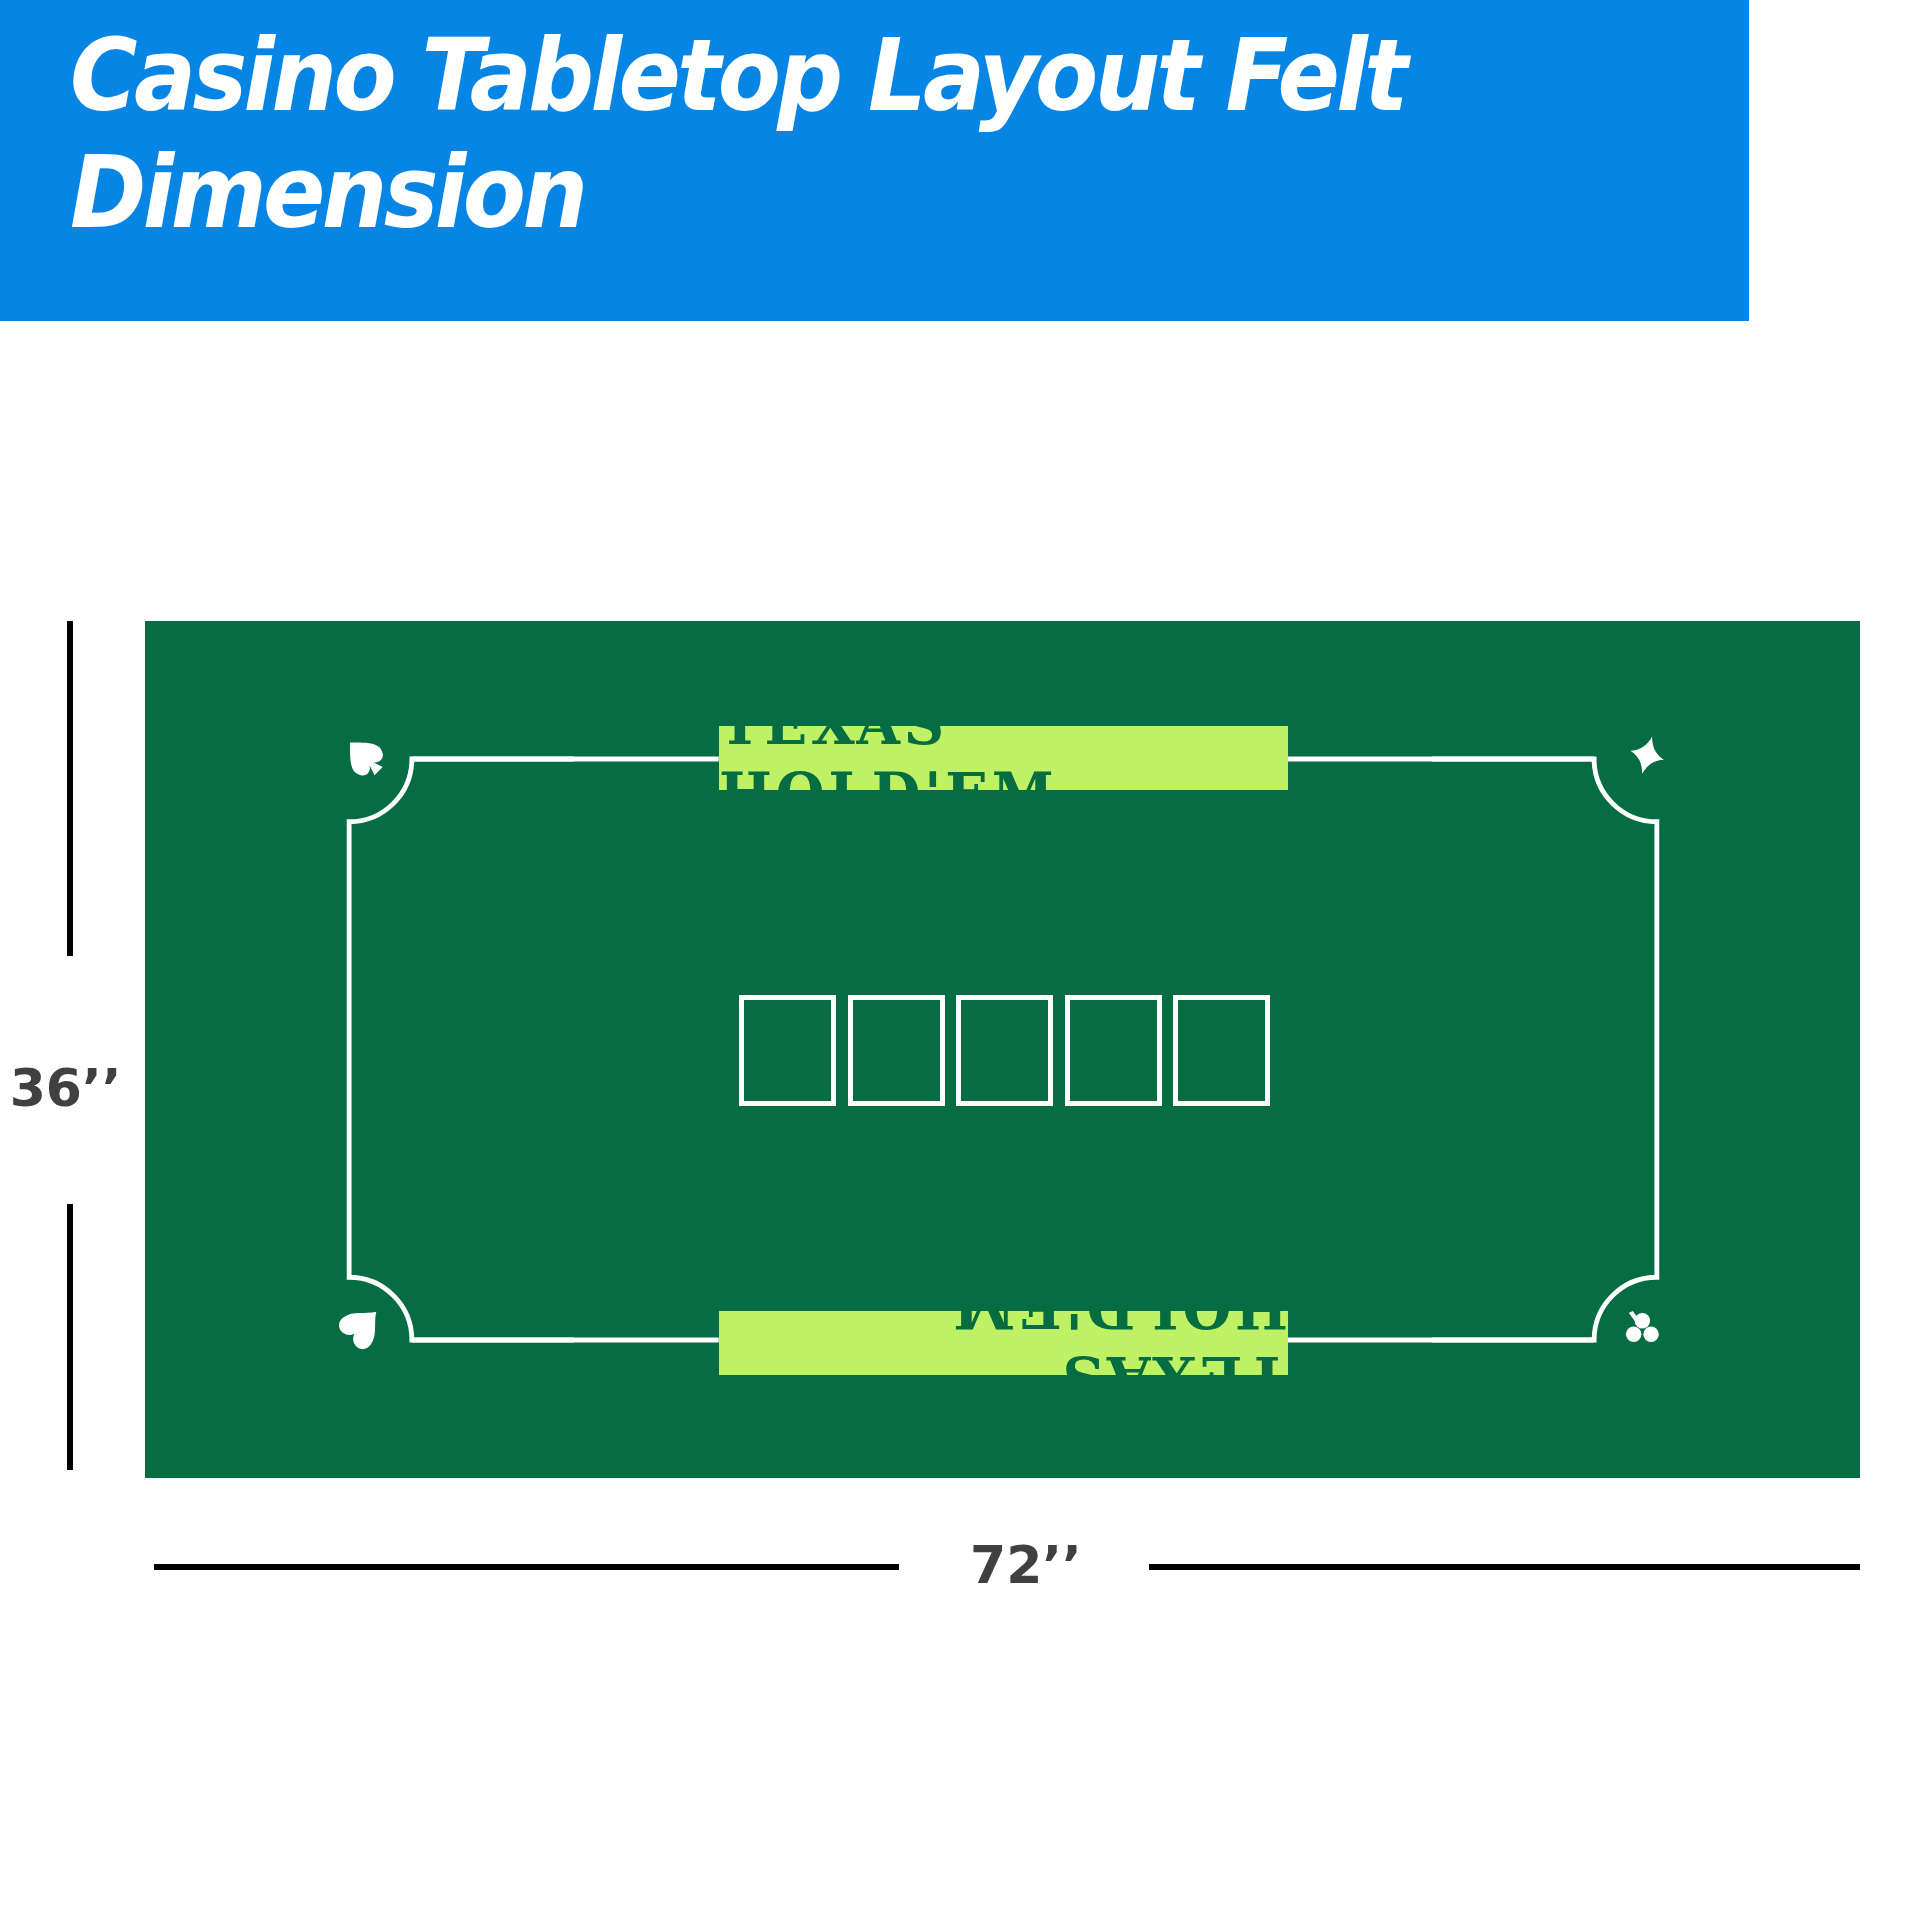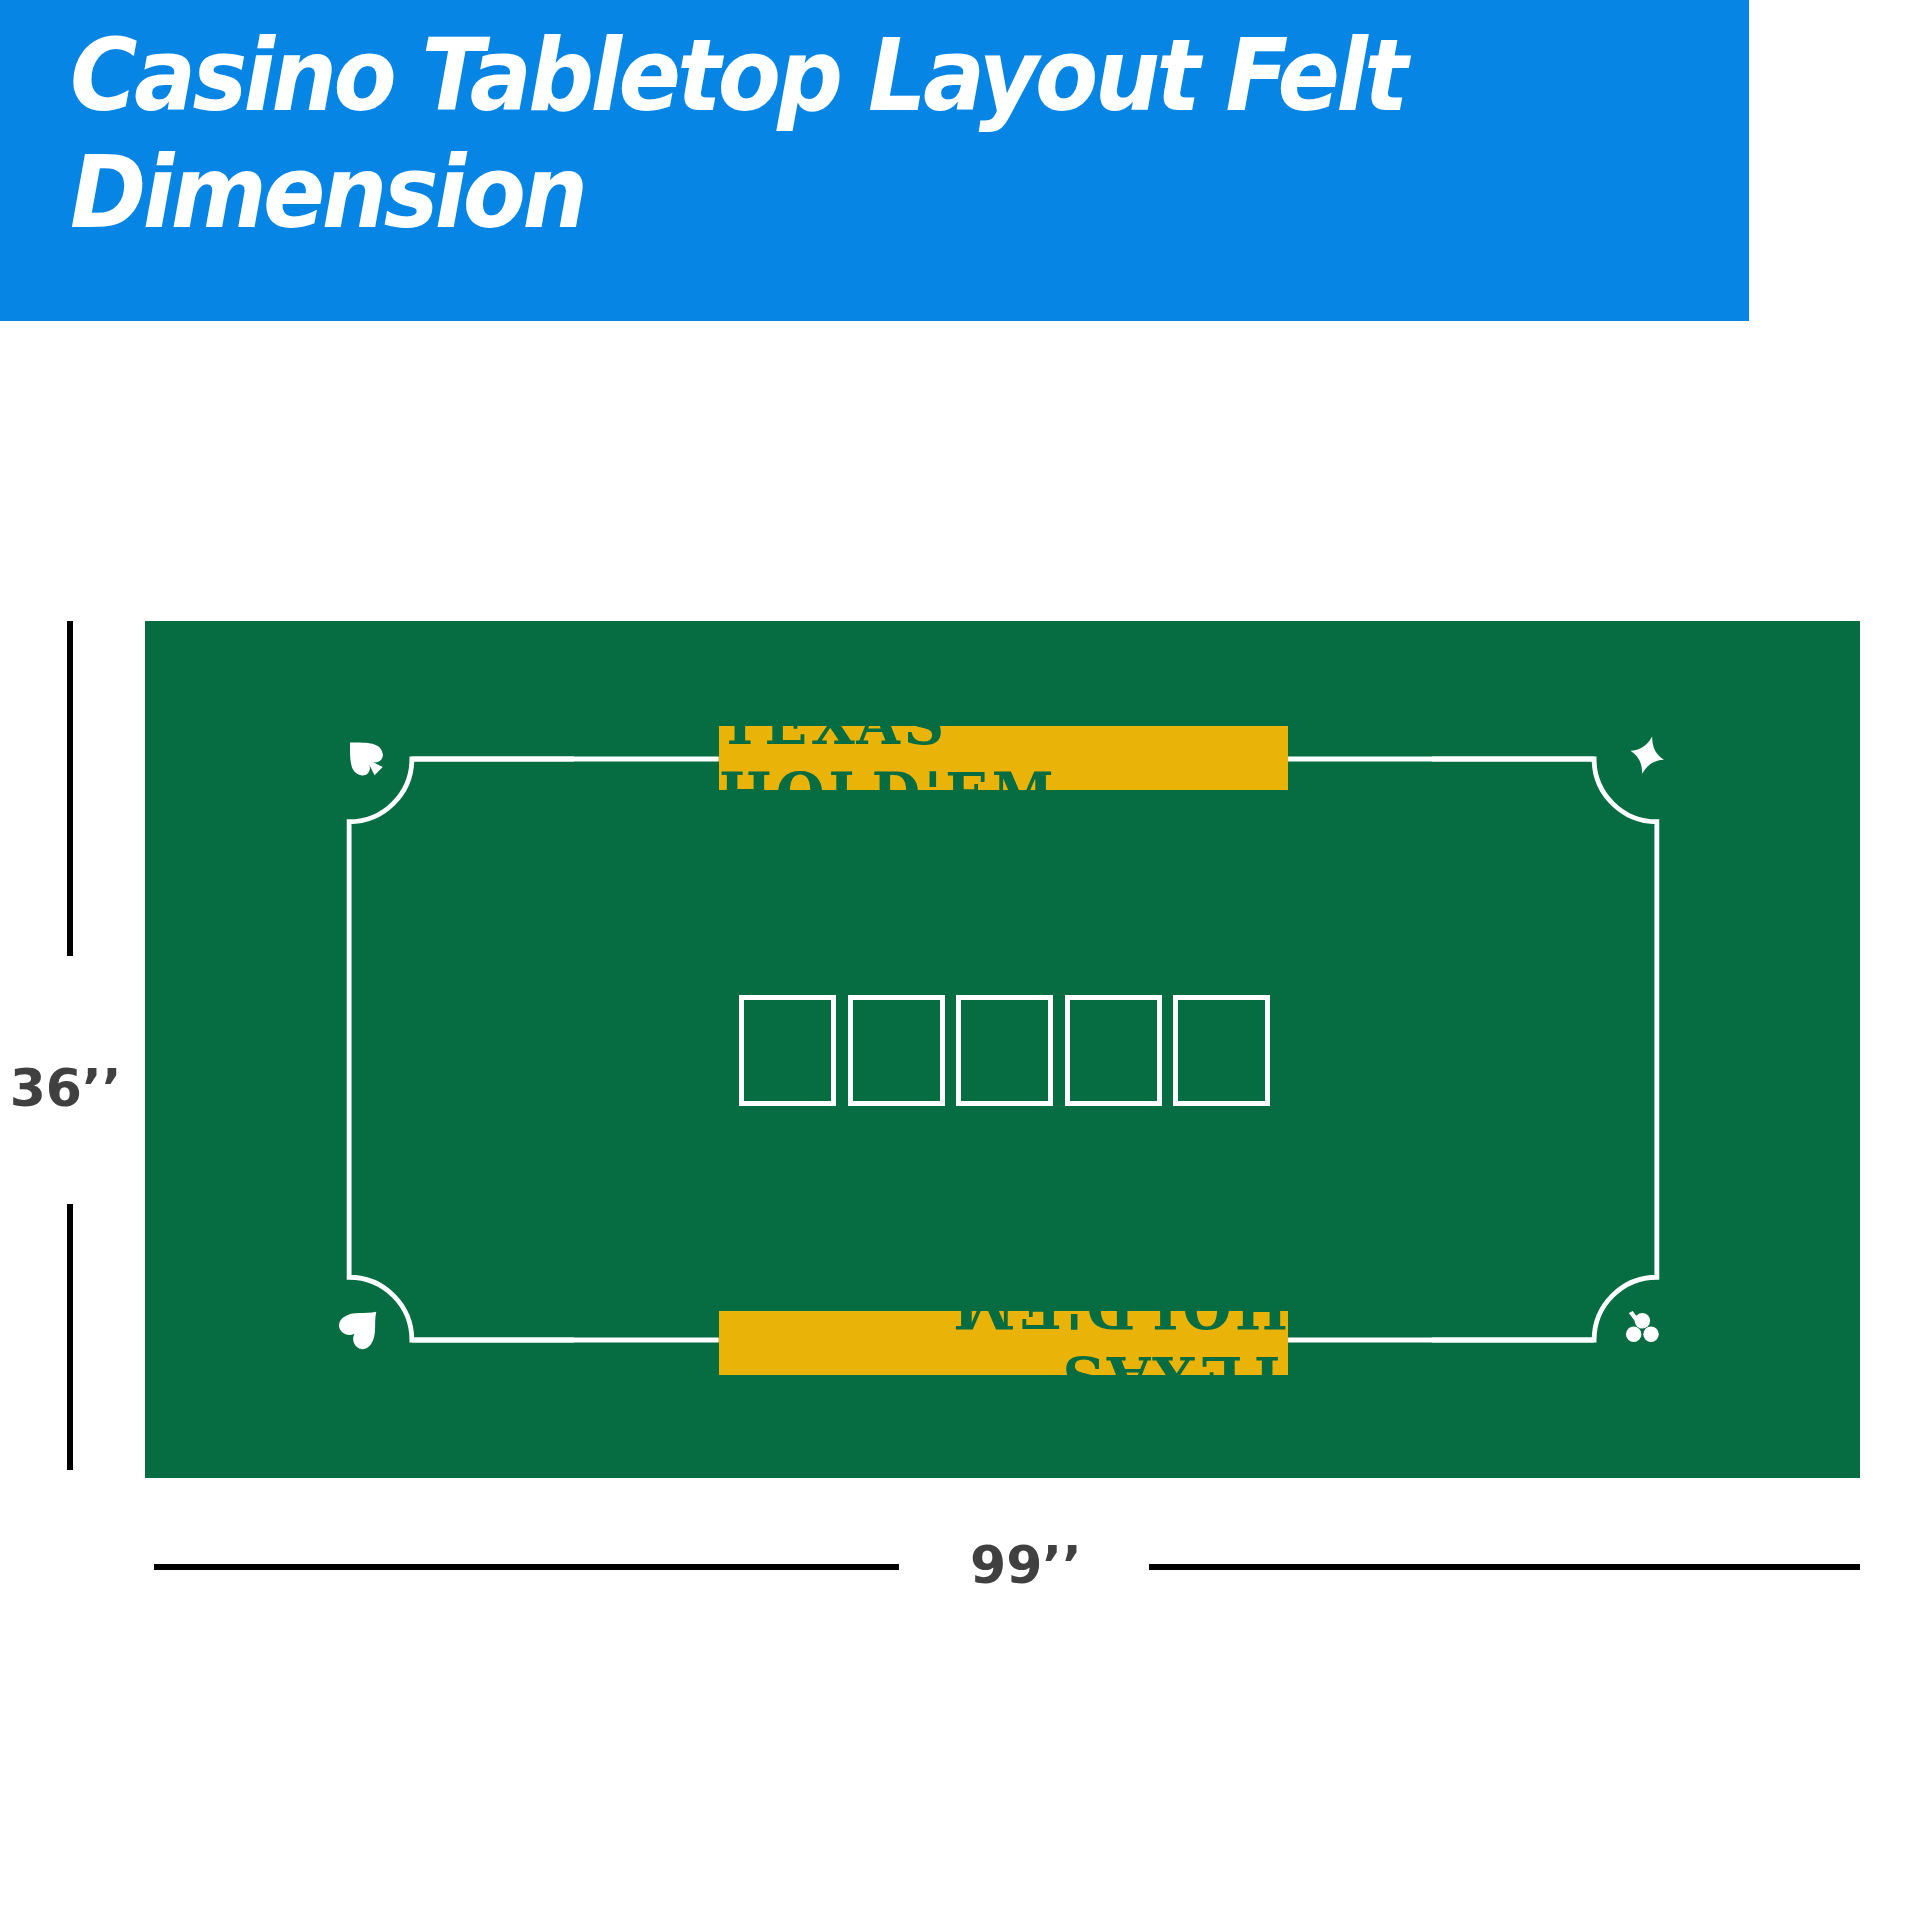--- a/index.html
+++ b/index.html
@@ -19,21 +19,21 @@
     font-family: "DejaVu Sans", sans-serif;
     transform: scaleX(0.92);
     margin-top: 17.4px;
   }
   .felt {
     position: absolute; left: 145px; top: 621px; width: 1715px; height: 857px;
     background: #066C41;
   }
   .felt svg { position: absolute; left: 0; top: 0; }
   .banner {
-    position: absolute; background: #eab308;
+    position: absolute; background: #bef264;
     display: flex; align-items: center; justify-content: flex-start;
     color: #066C41; font-family: "DejaVu Serif", serif; font-weight: bold;
     font-size: 56px; letter-spacing: 3.9px; word-spacing: 17.4px;
   }
   .banner span { transform: scaleY(1.05); }
   .banner-top { left: 574px; top: 105px; width: 569px; height: 64px; }
   .banner-bottom { left: 574px; top: 690px; width: 569px; height: 64px; transform: rotate(180deg); }
   .card-row {
     position: absolute; left: 594px; top: 374px;
     display: flex; gap: 11.6px;
@@ -104,15 +104,15 @@
   <div class="card-row">
     <div class="card-slot"></div>
     <div class="card-slot"></div>
     <div class="card-slot"></div>
     <div class="card-slot"></div>
     <div class="card-slot"></div>
   </div>
 </div>
 
 <div class="dim-h-line" style="left:154px;width:745px;"></div>
-<div class="dim-label" style="left:970px;top:1535px;">99’’</div>
+<div class="dim-label" style="left:970px;top:1535px;">72’’</div>
 <div class="dim-h-line" style="left:1149px;width:711px;"></div>
 
 
 </body></html>

